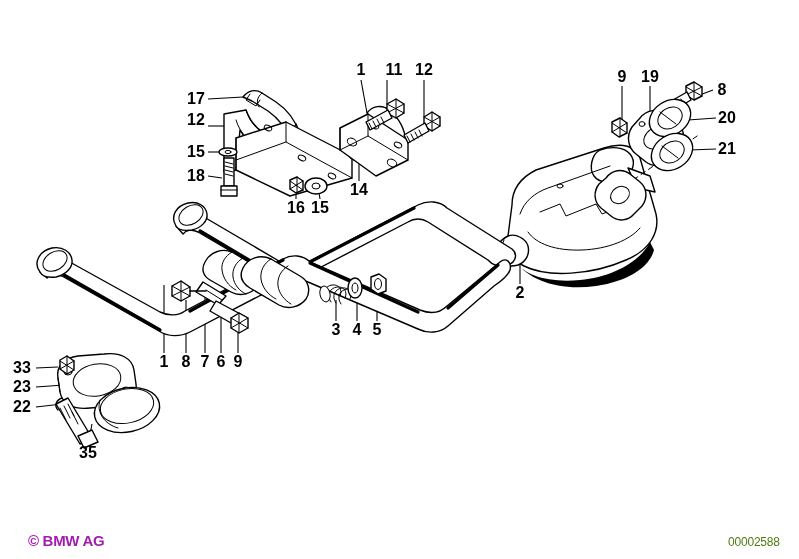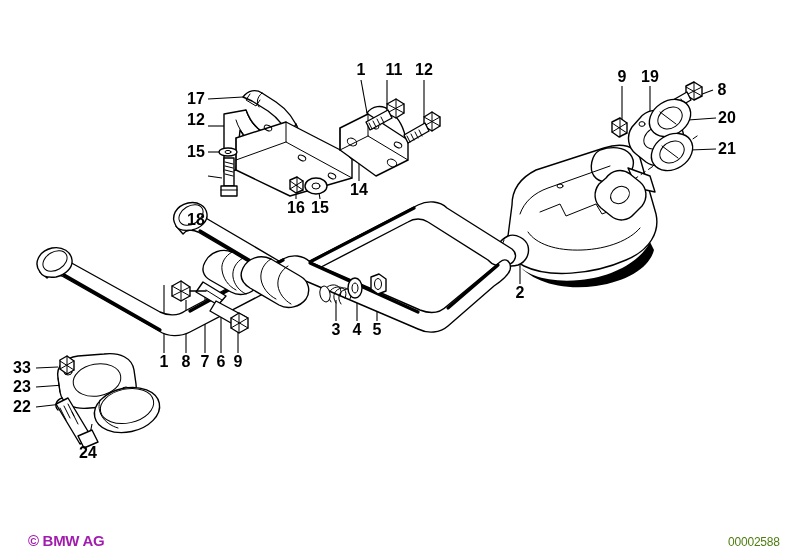--- a/index.html
+++ b/index.html
@@ -420,21 +420,21 @@
         <ellipse class="whT" cx="127" cy="406" rx="27" ry="17" transform="rotate(-12 127 406)"></ellipse>
         <path class="lnT" d="M100 400 C96 412 104 424 118 428"></path>
       </g>
     </g>
 
   </svg>
 
   <div class="callout" style="left:196px; top:99px;">17</div>
   <div class="callout" style="left:196px; top:120px;">12</div>
   <div class="callout" style="left:196px; top:152px;">15</div>
-  <div class="callout" style="left:196px; top:176px;margin-top:44px;">18</div>
+  <div class="callout" style="left:196px; top:176px;">18</div>
   <div class="callout" style="left:361px; top:70px;">1</div>
   <div class="callout" style="left:387px; top:70px;margin-left:7px;">11</div>
   <div class="callout" style="left:424px; top:70px;">12</div>
   <div class="callout" style="left:359px; top:190px;">14</div>
   <div class="callout" style="left:296px; top:208px;">16</div>
   <div class="callout" style="left:320px; top:208px;">15</div>
   <div class="callout" style="left:622px; top:77px;">9</div>
   <div class="callout" style="left:650px; top:77px;">19</div>
   <div class="callout" style="left:722px; top:90px;">8</div>
   <div class="callout" style="left:727px; top:118px;">20</div>
@@ -444,18 +444,18 @@
   <div class="callout" style="left:357px; top:330px;">4</div>
   <div class="callout" style="left:377px; top:330px;">5</div>
   <div class="callout" style="left:164px; top:362px;">1</div>
   <div class="callout" style="left:186px; top:362px;">8</div>
   <div class="callout" style="left:205px; top:362px;">7</div>
   <div class="callout" style="left:221px; top:362px;">6</div>
   <div class="callout" style="left:238px; top:362px;">9</div>
   <div class="callout" style="left:22px; top:368px;">33</div>
   <div class="callout" style="left:22px; top:387px;">23</div>
   <div class="callout" style="left:22px; top:407px;">22</div>
-  <div class="callout" style="left:88px; top:453px;">24</div>
+  <div class="callout" style="left:88px; top:453px;">35</div>
 
   <div class="footer-left">© BMW AG</div>
   <div class="footer-right">00002588</div>
 
 </div>
 
 </body></html>

